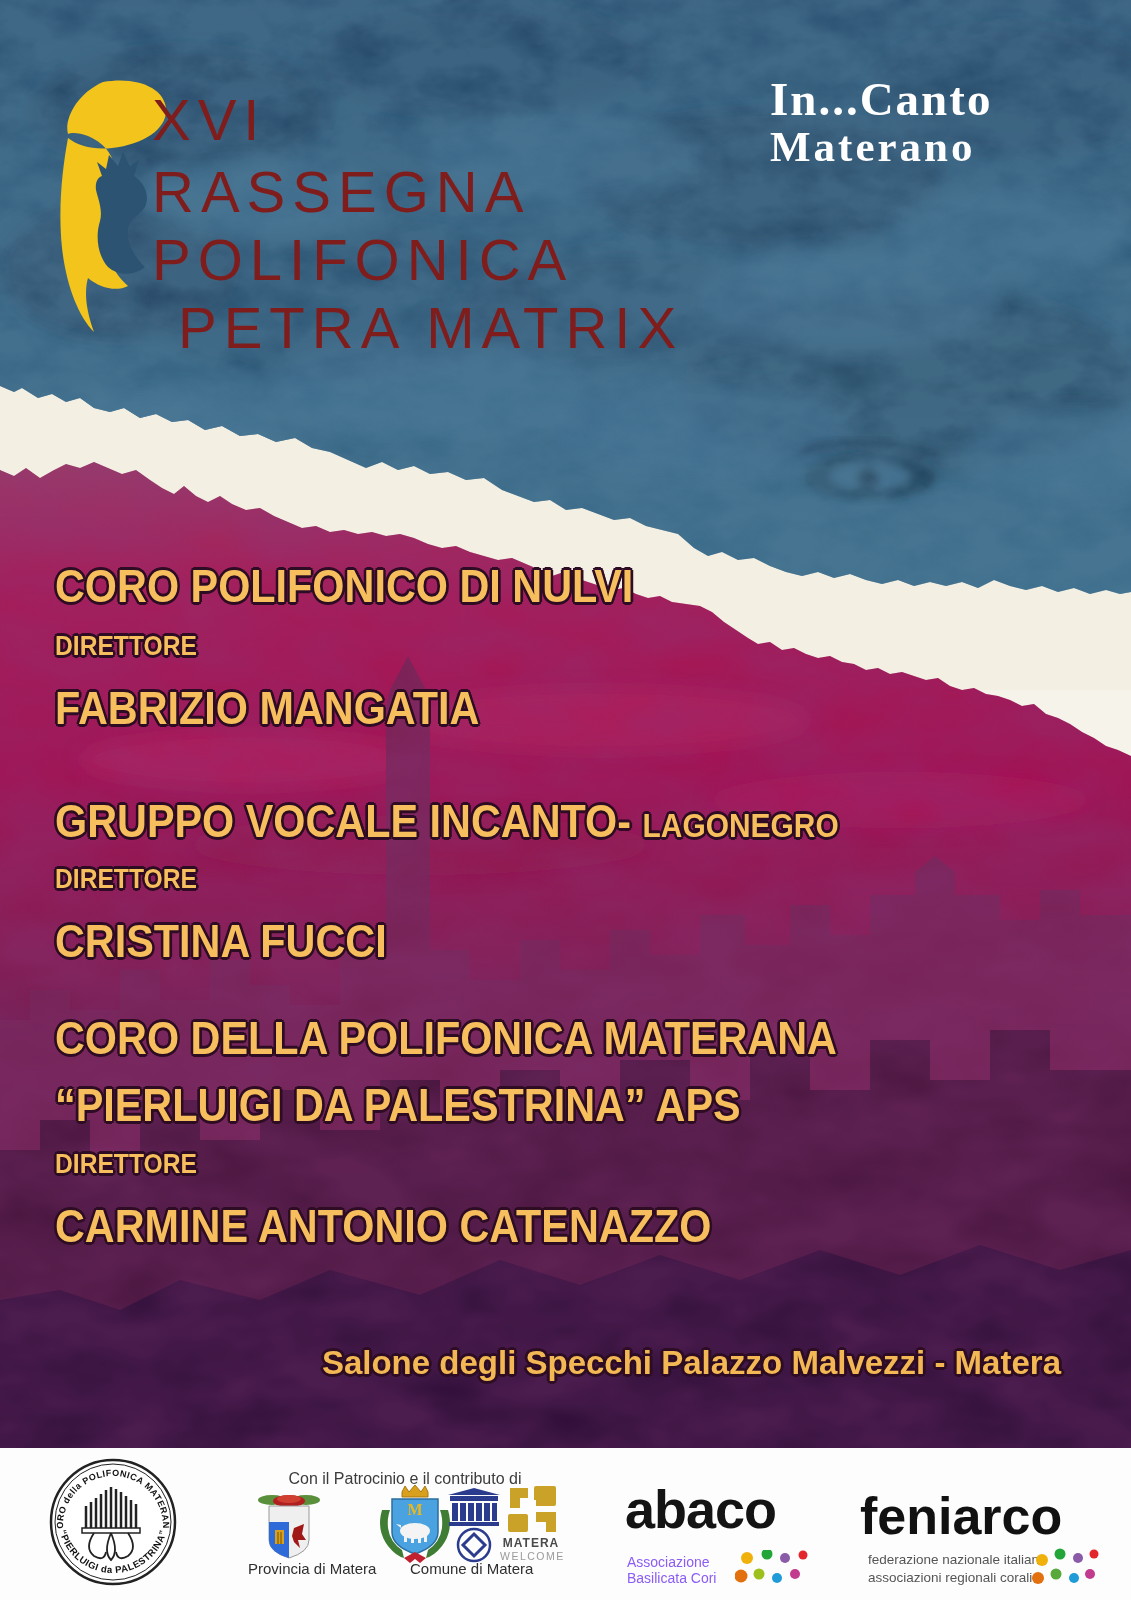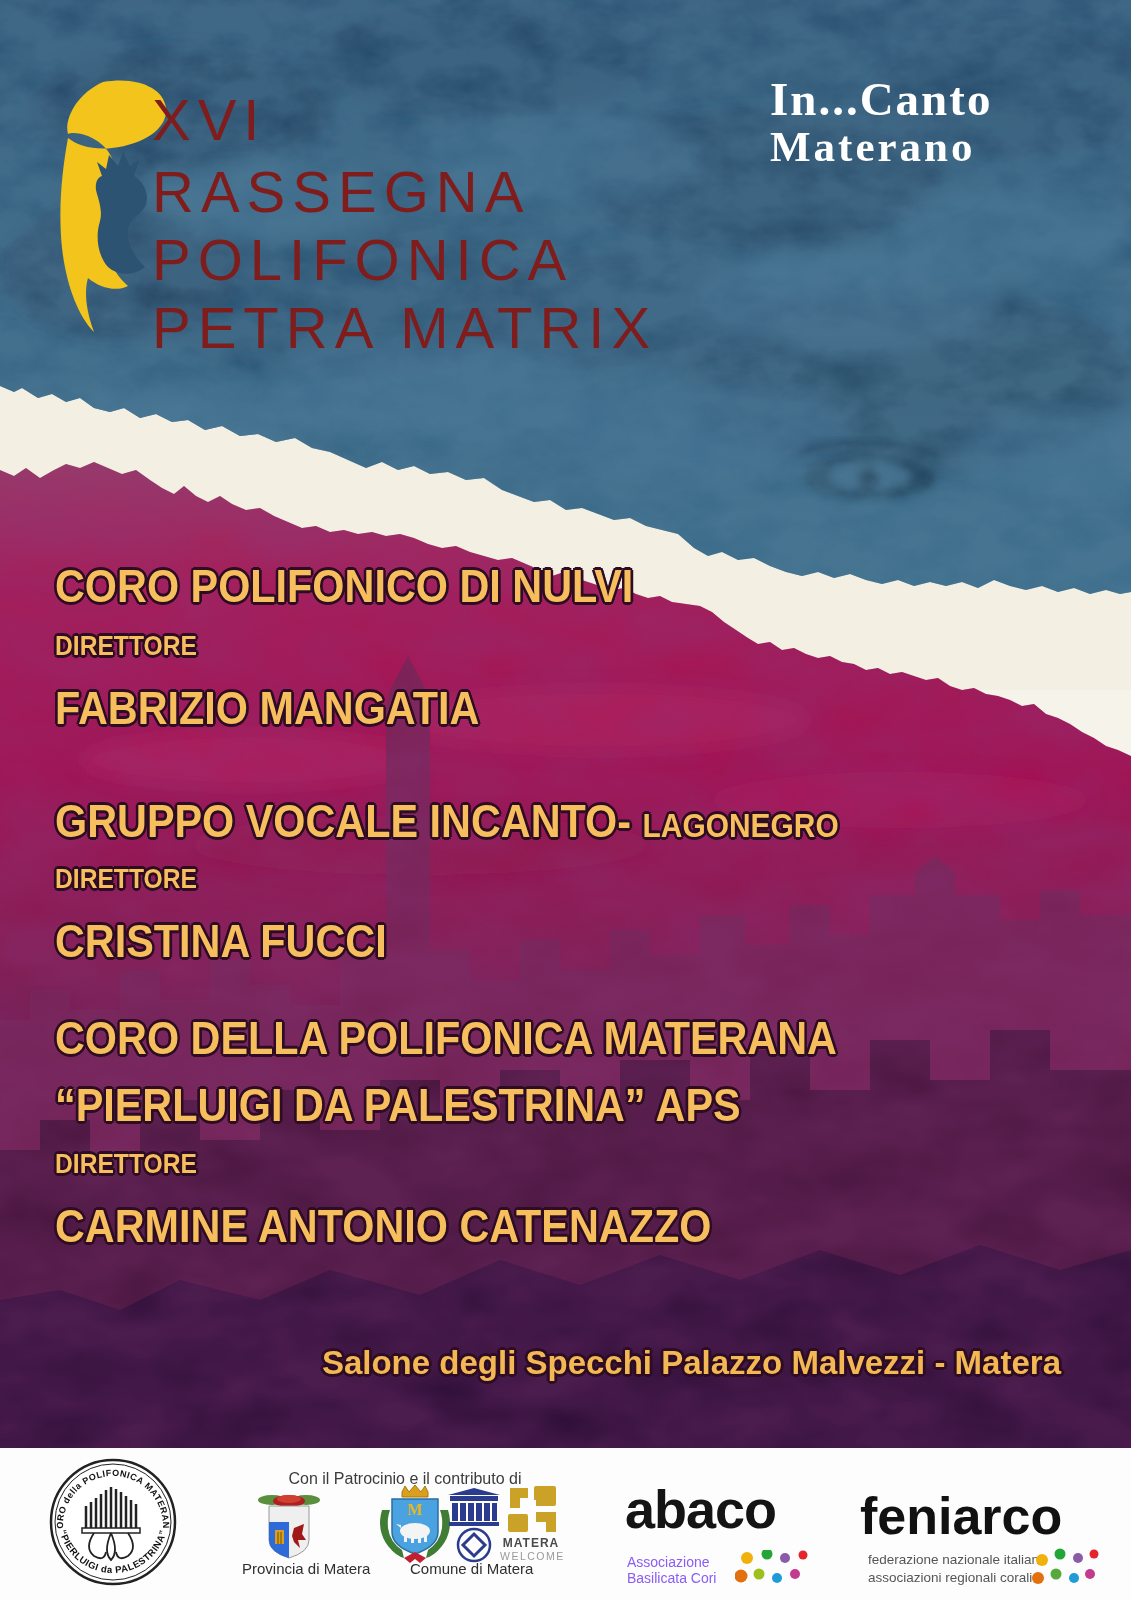--- a/index.html
+++ b/index.html
@@ -138,21 +138,21 @@
 
     <g transform="translate(42,80)">
       <path fill="#F2C41C" d="M61,2 C95,-4 122,8 124,28 C126,48 103,64 70,68 C52,70 36,66 26,58 C20,90 16,130 20,168 C24,204 36,236 52,252 C44,230 42,212 46,198 C58,208 74,212 86,206 C70,192 62,172 64,152 C66,128 76,108 72,86 C70,72 60,62 46,56 C38,53 30,52 26,54 C22,40 34,14 61,2 Z"></path>
       <path fill="#2D5373" d="M60,96 L55,82 L64,89 L67,75 L76,86 L81,72 L88,86 L97,80 L92,96 C103,103 108,116 103,127 C97,136 88,138 86,149 C84,163 92,176 103,187 C92,196 76,196 66,187 C56,176 53,157 58,141 C61,130 56,119 54,110 C53,102 56,97 60,96 Z"></path>
     </g>
   </svg>
 
   <div class="title-line" style="top:86px;">XVI</div>
   <div class="title-line" style="top:226px;">POLIFONICA</div>
   <div class="title-line" style="top:158px;">RASSEGNA</div>
-  <div class="title-line" style="top:294px;">PETRA MATRIX</div>
+  <div class="title-line" style="top:294px;margin-left:26px;">PETRA MATRIX</div>
 
   <div class="org-logo">
     <div class="org-l1">In...Canto</div>
     <div class="org-l2">Materano</div>
   </div>
 
   <div class="choir-name cond outlined" style="top:558px;">CORO POLIFONICO DI NULVI</div>
   <div class="dir-label cond outlined" style="top:630px;">DIRETTORE</div>
   <div class="dir-name cond outlined" style="top:680px;">FABRIZIO MANGATIA</div>
 
@@ -211,21 +211,21 @@
       <ellipse cx="54" cy="8" rx="14" ry="5" fill="#5a8f3c"></ellipse>
       <ellipse cx="37" cy="9" rx="16" ry="6" fill="#b02020"></ellipse>
       <ellipse cx="37" cy="7" rx="12" ry="4" fill="#d04030"></ellipse>
       <path d="M17,14 L57,14 L57,48 Q57,60 37,66 Q17,60 17,48 Z" fill="#efefef" stroke="#999" stroke-width="1"></path>
       <path d="M17,30 L37,30 L37,66 Q17,60 17,48 Z" fill="#2f6bd8"></path>
       <rect x="23" y="38" width="9" height="14" fill="#d8a01c"></rect>
       <rect x="25" y="40" width="2" height="12" fill="#a87810"></rect>
       <rect x="28" y="40" width="2" height="12" fill="#a87810"></rect>
       <path d="M42,36 L52,32 L50,42 L54,48 L46,48 L48,56 L42,50 L40,44 Z" fill="#a01818"></path>
     </svg>
-    <div class="crest-caption" style="left:242px;top:112px;width:120px;">Provincia di Matera</div>
+    <div class="crest-caption" style="left:248px;top:112px;width:120px;">Provincia di Matera</div>
 
     <svg class="abs" style="left:374px;top:36px;" width="82" height="80" viewBox="0 0 82 80">
       <path d="M28,8 L31,2 L35,8 L41,1 L47,8 L51,2 L54,8 L54,13 L28,13 Z" fill="#d8a01c" stroke="#a87810" stroke-width="1"></path>
       <path d="M8,26 Q2,46 14,62 Q22,72 30,74 L28,66 Q16,58 14,44 Q13,34 16,26 Z" fill="#3f7d35"></path>
       <path d="M74,26 Q80,46 68,62 Q60,72 52,74 L54,66 Q66,58 68,44 Q69,34 66,26 Z" fill="#3f7d35"></path>
       <path d="M18,15 L64,15 L64,48 Q64,62 41,70 Q18,62 18,48 Z" fill="#4aa3e0" stroke="#2b6ea0" stroke-width="1.5"></path>
       <text x="41" y="31" text-anchor="middle" font-size="16" font-weight="bold" fill="#e8b820" font-family="Liberation Serif, serif">M</text>
       <ellipse cx="41" cy="47" rx="15" ry="8" fill="#f4f4f4"></ellipse>
       <rect x="30" y="50" width="3" height="8" fill="#f4f4f4"></rect>
       <rect x="37" y="51" width="3" height="8" fill="#f4f4f4"></rect>

